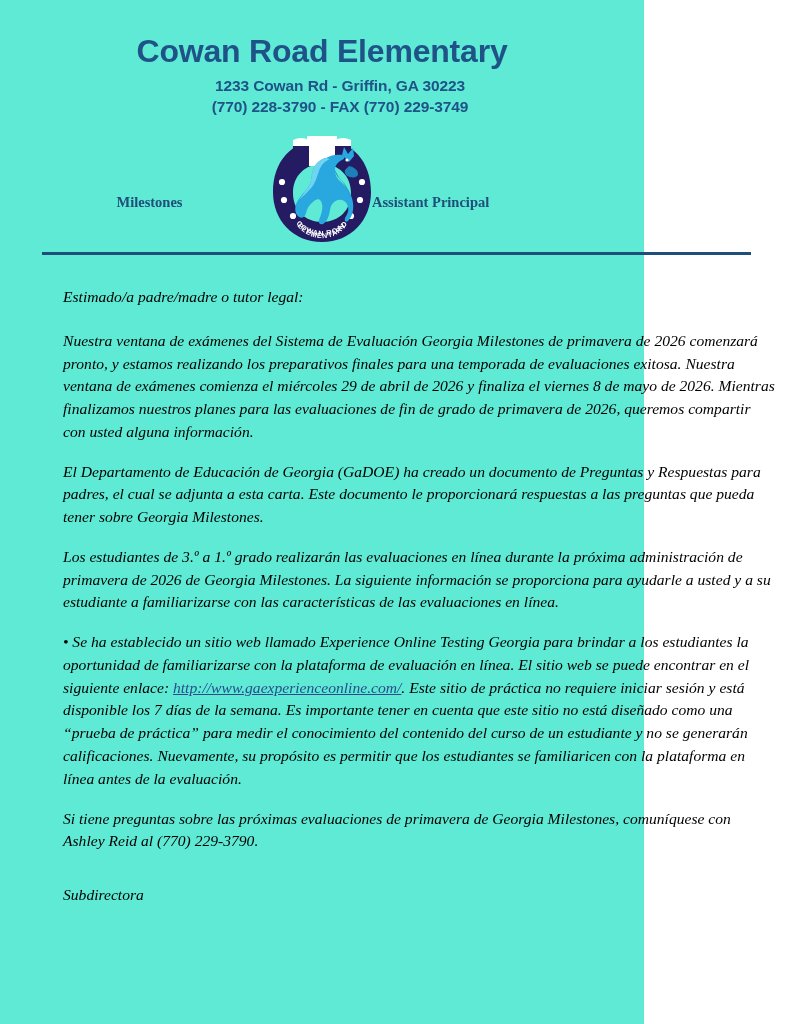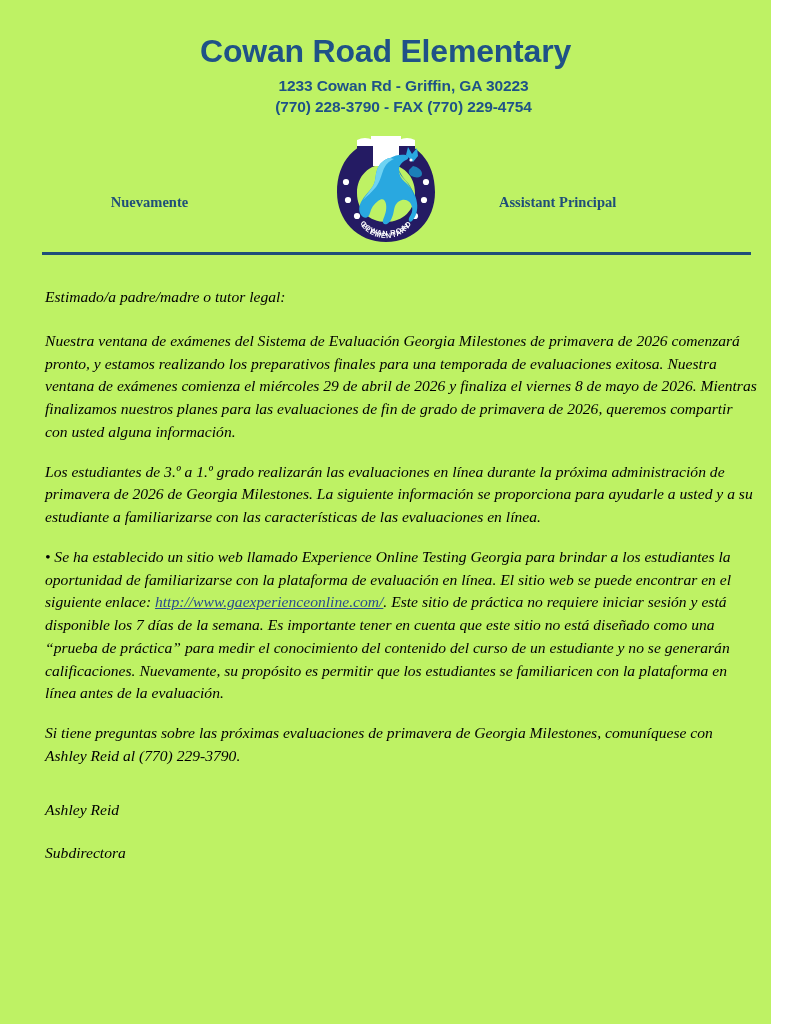--- a/index.html
+++ b/index.html
@@ -11,23 +11,23 @@
     width: 791px;
     height: 1024px;
     position: relative;
     font-family: "Liberation Serif", "DejaVu Serif", serif;
     color: #000000;
     overflow: hidden;
   }
 
   .page {
     position: relative;
-    width: 771px;
+    width: 644px;
     height: 1024px;
-    background: #bef264;
+    background: #5eead4;
   }
 
   
   .letterhead {
     padding-top: 34px;
     text-align: center;
   }
   .school-name {
     font-family: "Liberation Sans", "DejaVu Sans", sans-serif;
     font-weight: bold;
@@ -85,21 +85,21 @@
     left: 42px;
     width: 709px;
     height: 3px;
     background: #1f4e79;
   }
 
   
   .letter-body {
     position: absolute;
     top: 286px;
-    left: 45px;
+    left: 63px;
     width: 712px;
   }
   .letter-body p {
     font-family: "Liberation Serif", "DejaVu Serif", serif;
     font-style: italic;
     font-size: 15.6px;
     line-height: 1.46;
     margin: 0 0 17px 0;
     text-align: left;
     color: #000000;
@@ -114,21 +114,21 @@
   }
 </style>
 </head>
 <body>
 
 <div class="page">
 
   <div class="letterhead">
     <div class="school-name">Cowan Road Elementary</div>
     <div class="school-address">1233 Cowan Rd - Griffin, GA 30223</div>
-    <div class="school-phone">(770) 228-3790 - FAX (770) 229-4754</div>
+    <div class="school-phone">(770) 228-3790 - FAX (770) 229-3749</div>
   </div>
 
   <div class="logo-wrap">
     <svg width="118" height="112" viewBox="0 0 118 112" xmlns="http://www.w3.org/2000/svg" aria-hidden="true">
 
       <path d="M59 4
                C 28 4, 10 26, 10 56
                C 10 84, 30 106, 59 106
                C 88 106, 108 84, 108 56
                C 108 26, 90 4, 59 4 Z
@@ -197,34 +197,34 @@
         <textPath href="#arcTop" startOffset="50%" text-anchor="middle">COWAN ROAD</textPath>
       </text>
       <text font-family="Liberation Sans, sans-serif" font-size="7.2" font-weight="bold" fill="#ffffff" letter-spacing="0.8">
         <textPath href="#arcBot" startOffset="50%" text-anchor="middle">ELEMENTARY</textPath>
       </text>
     </svg>
   </div>
 
   <div class="admin-row">
     <div class="admin-block admin-left">
-      <div>Nuevamente</div>
+      <div>Milestones</div>
     </div>
     <div class="admin-block admin-right">
       <div>Assistant Principal</div>
     </div>
   </div>
 
   <div class="rule"></div>
 
   <div class="letter-body">
     <p class="salutation">Estimado/a padre/madre o tutor legal:</p>
     <p>Nuestra ventana de exámenes del Sistema de Evaluación Georgia Milestones de primavera de 2026 comenzará pronto, y estamos realizando los preparativos finales para una temporada de evaluaciones exitosa. Nuestra ventana de exámenes comienza el miércoles 29 de abril de 2026 y finaliza el viernes 8 de mayo de 2026. Mientras finalizamos nuestros planes para las evaluaciones de fin de grado de primavera de 2026, queremos compartir con usted alguna información.</p>
+    <p>El Departamento de Educación de Georgia (GaDOE) ha creado un documento de Preguntas y Respuestas para padres, el cual se adjunta a esta carta. Este documento le proporcionará respuestas a las preguntas que pueda tener sobre Georgia Milestones.</p>
     <p>Los estudiantes de 3.º a 1.º grado realizarán las evaluaciones en línea durante la próxima administración de primavera de 2026 de Georgia Milestones. La siguiente información se proporciona para ayudarle a usted y a su estudiante a familiarizarse con las características de las evaluaciones en línea.</p>
     <p><span>• Se ha establecido un sitio web llamado Experience Online Testing Georgia para brindar a los estudiantes la oportunidad de familiarizarse con la plataforma de evaluación en línea. El sitio web se puede encontrar en el siguiente enlace: </span><a class="weblink" href="#">http://www.gaexperienceonline.com/</a><span>. Este sitio de práctica no requiere iniciar sesión y está disponible los 7 días de la semana. Es importante tener en cuenta que este sitio no está diseñado como una “prueba de práctica” para medir el conocimiento del contenido del curso de un estudiante y no se generarán calificaciones. Nuevamente, su propósito es permitir que los estudiantes se familiaricen con la plataforma en línea antes de la evaluación.</span></p>
     <p>Si tiene preguntas sobre las próximas evaluaciones de primavera de Georgia Milestones, comuníquese con Ashley Reid al (770) 229-3790.</p>
     <div class="sig-block">
-      <p class="sig-name">Ashley Reid</p>
       <p>Subdirectora</p>
     </div>
   </div>
 
 </div>
 
 </body></html>

